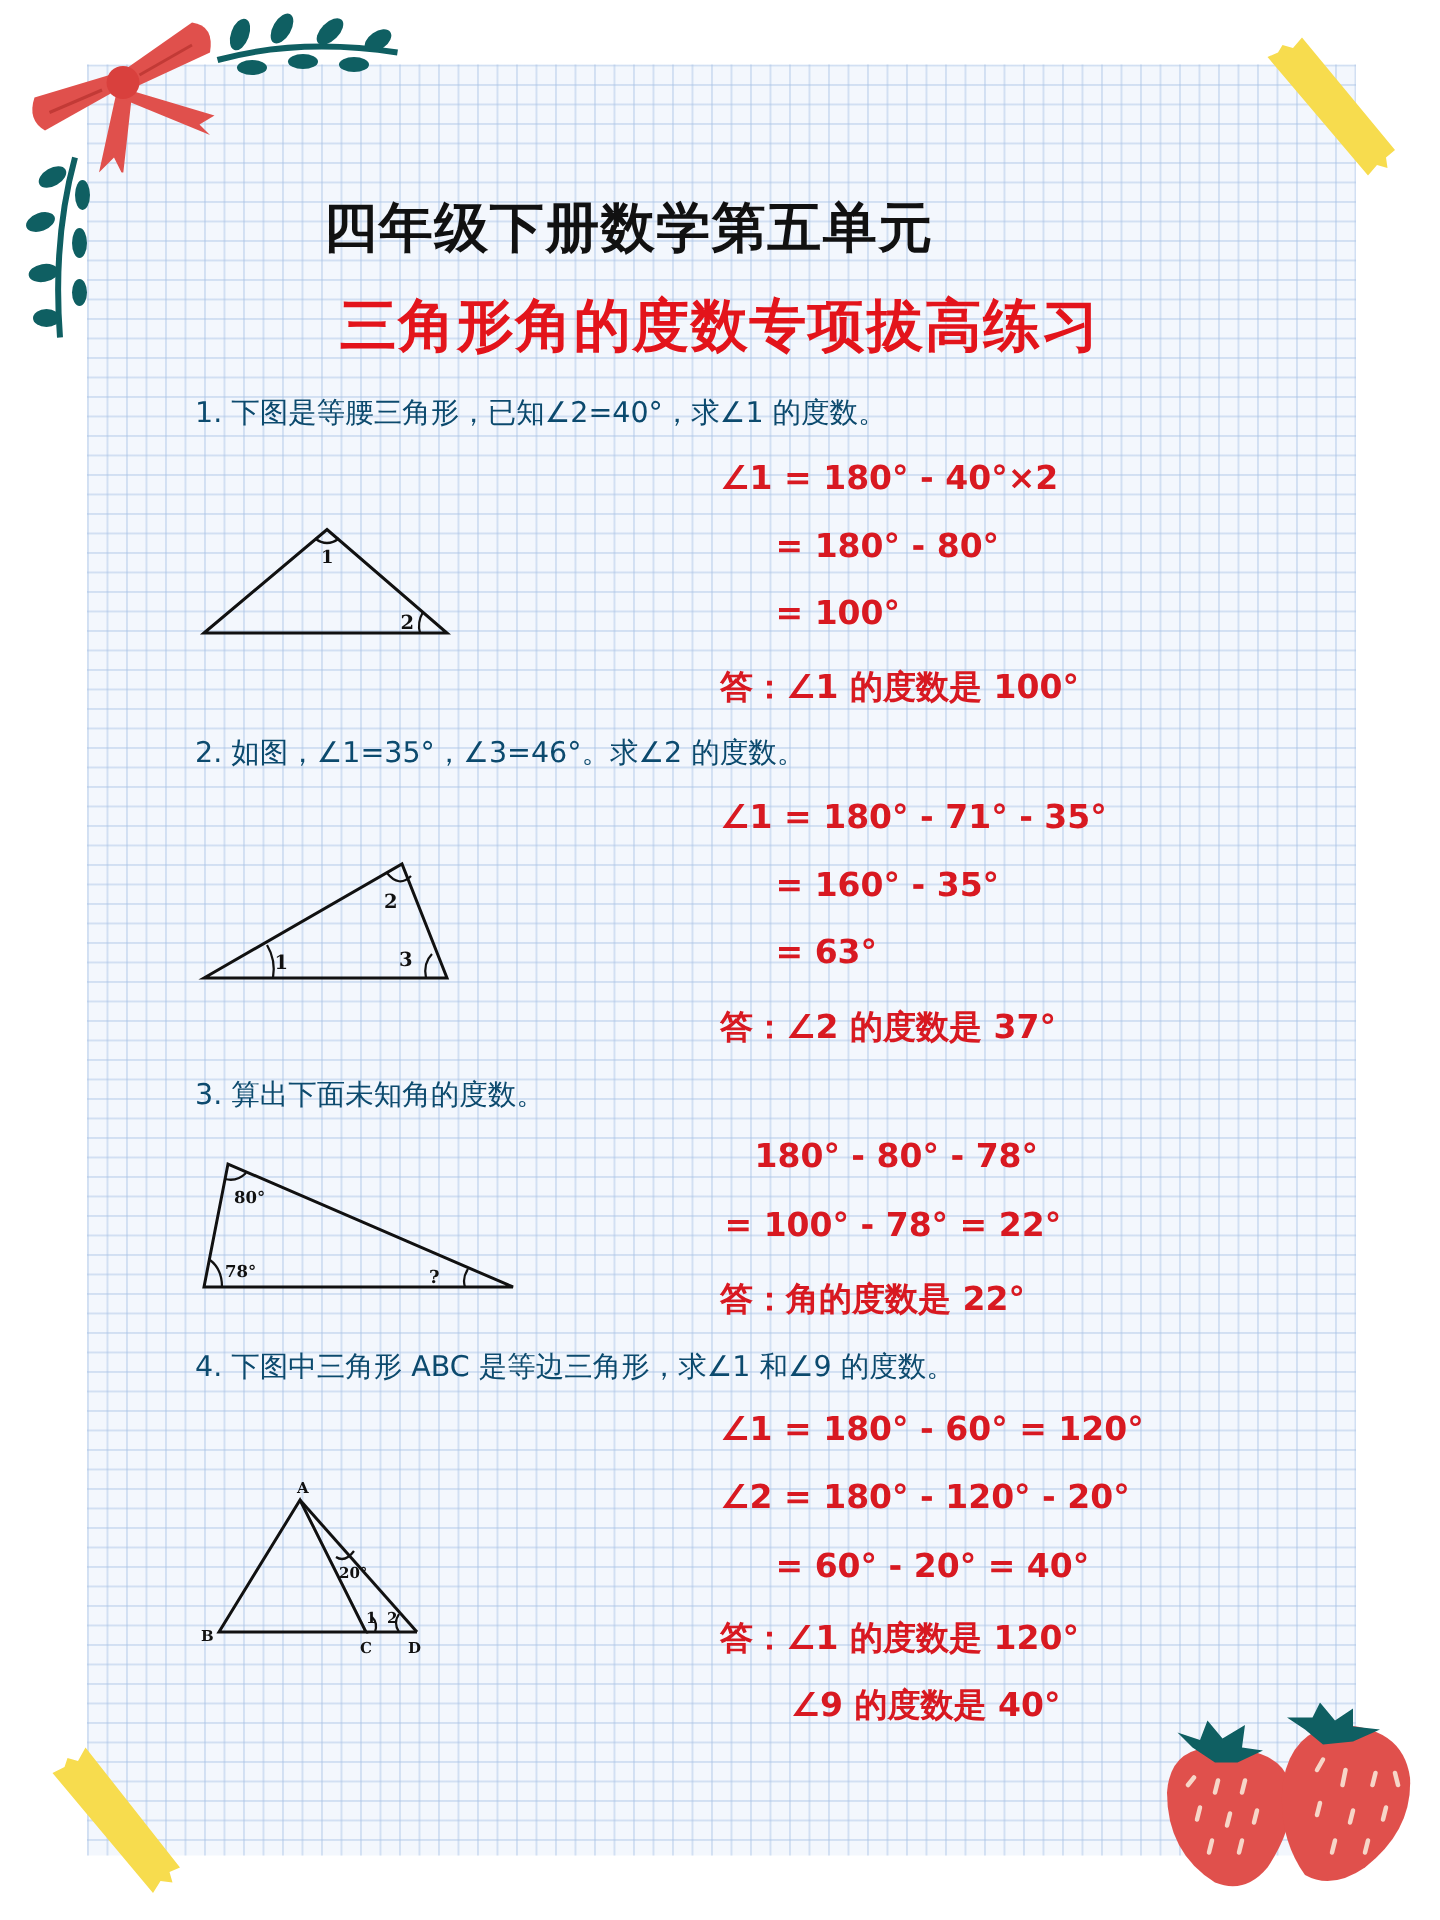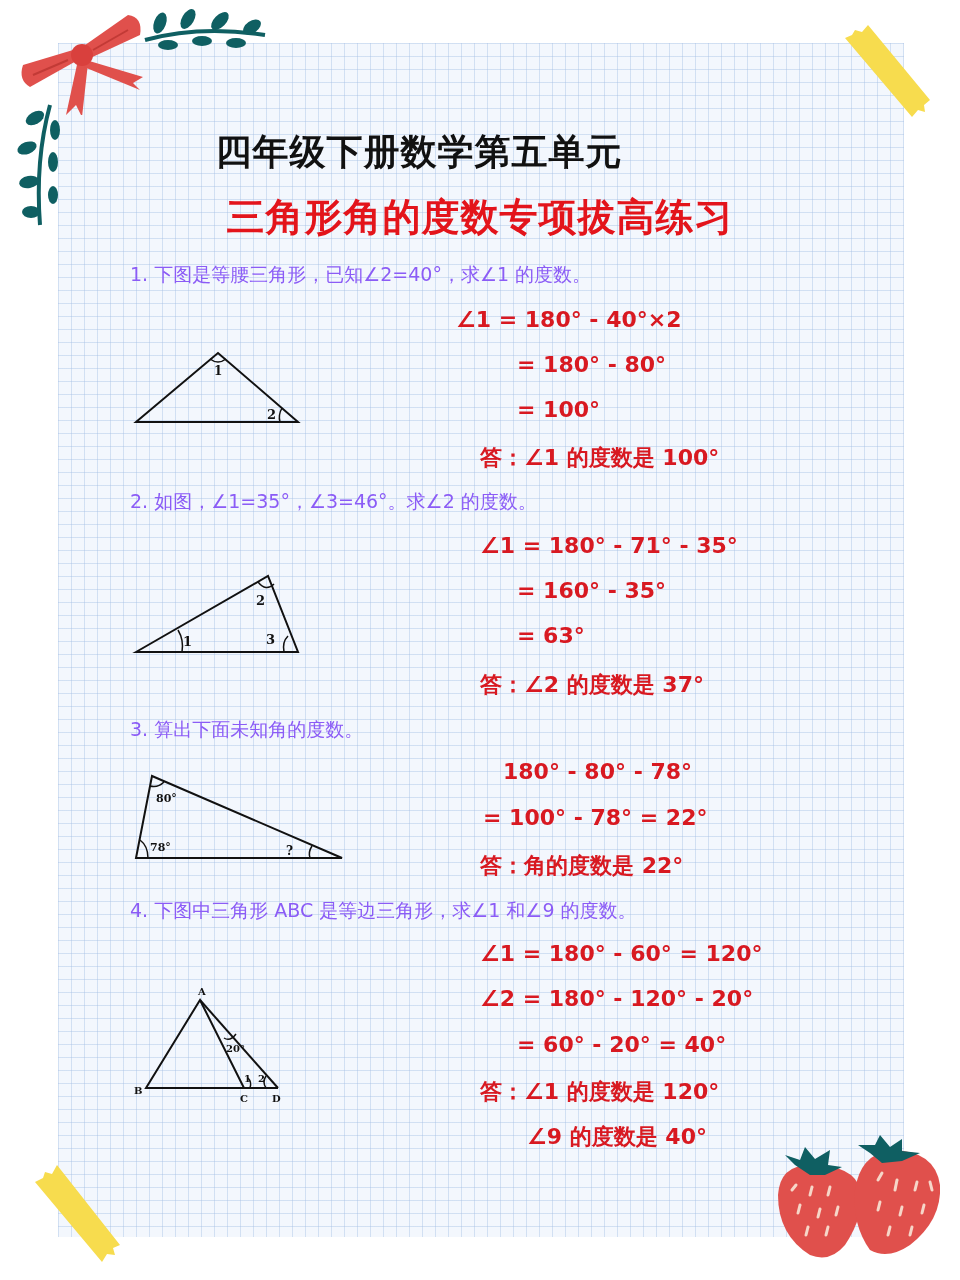--- a/index.html
+++ b/index.html
@@ -19,21 +19,21 @@
   .deco { position:absolute; }
   .title1 {
     position:absolute; left:0; width:838px; top:128px; text-align:center;
     font-size:36px; font-weight:bold; color:#111; letter-spacing:1px;
   }
   .title2 {
     position:absolute; left:0; width:960px; top:192px; text-align:center;
     font-size:38px; font-weight:bold; color:#e3141b; letter-spacing:1px;font-family:Liberation Mono, monospace;
   }
   .q {
-    position:absolute; left:130px; font-size:19px; color:#8b5cf6;
+    position:absolute; left:130px; font-size:19px; color:#0c4a6e;
     white-space:nowrap;
   }
   .ans {
     position:absolute; font-size:22px; font-weight:bold; color:#d81921;
     white-space:nowrap;
   }
   .fig { position:absolute; }
   .fig text { font-family:"DejaVu Serif",serif; font-weight:bold; fill:#111; }
 </style>
 </head>
@@ -105,21 +105,21 @@
 <div class="title2">三角形角的度数专项拔高练习</div>
 
 <div class="q" style="top:262px">1. 下图是等腰三角形，已知∠2=40°，求∠1 的度数。</div>
 <svg class="fig" style="left:130px;top:345px" width="180" height="85" viewBox="0 0 180 85">
   <polygon points="6,77 88,8 168,77" fill="none" stroke="#111" stroke-width="2"></polygon>
   <path d="M80 14 Q88 20 96 14" fill="none" stroke="#111" stroke-width="1.5"></path>
   <path d="M152 63 Q148 70 150 77" fill="none" stroke="#111" stroke-width="1.5"></path>
   <text x="84" y="30" font-size="12">1</text>
   <text x="137" y="74" font-size="13">2</text>
 </svg>
-<div class="ans" style="left:456px;top:307px">∠1 = 180° - 40°×2</div>
+<div class="ans" style="left:480px;top:307px">∠1 = 180° - 40°×2</div>
 <div class="ans" style="left:517px;top:352px">= 180° - 80°</div>
 <div class="ans" style="left:517px;top:397px">= 100°</div>
 <div class="ans" style="left:480px;top:443px">答：∠1 的度数是 100°</div>
 
 <div class="q" style="top:489px">2. 如图，∠1=35°，∠3=46°。求∠2 的度数。</div>
 <svg class="fig" style="left:130px;top:570px" width="180" height="90" viewBox="0 0 180 90">
   <polygon points="6,82 138,6 168,82" fill="none" stroke="#111" stroke-width="2"></polygon>
   <path d="M48 60 Q54 70 52 82" fill="none" stroke="#111" stroke-width="1.5"></path>
   <path d="M128 12 Q136 22 144 14" fill="none" stroke="#111" stroke-width="1.5"></path>
   <path d="M158 66 Q152 72 154 82" fill="none" stroke="#111" stroke-width="1.5"></path>

